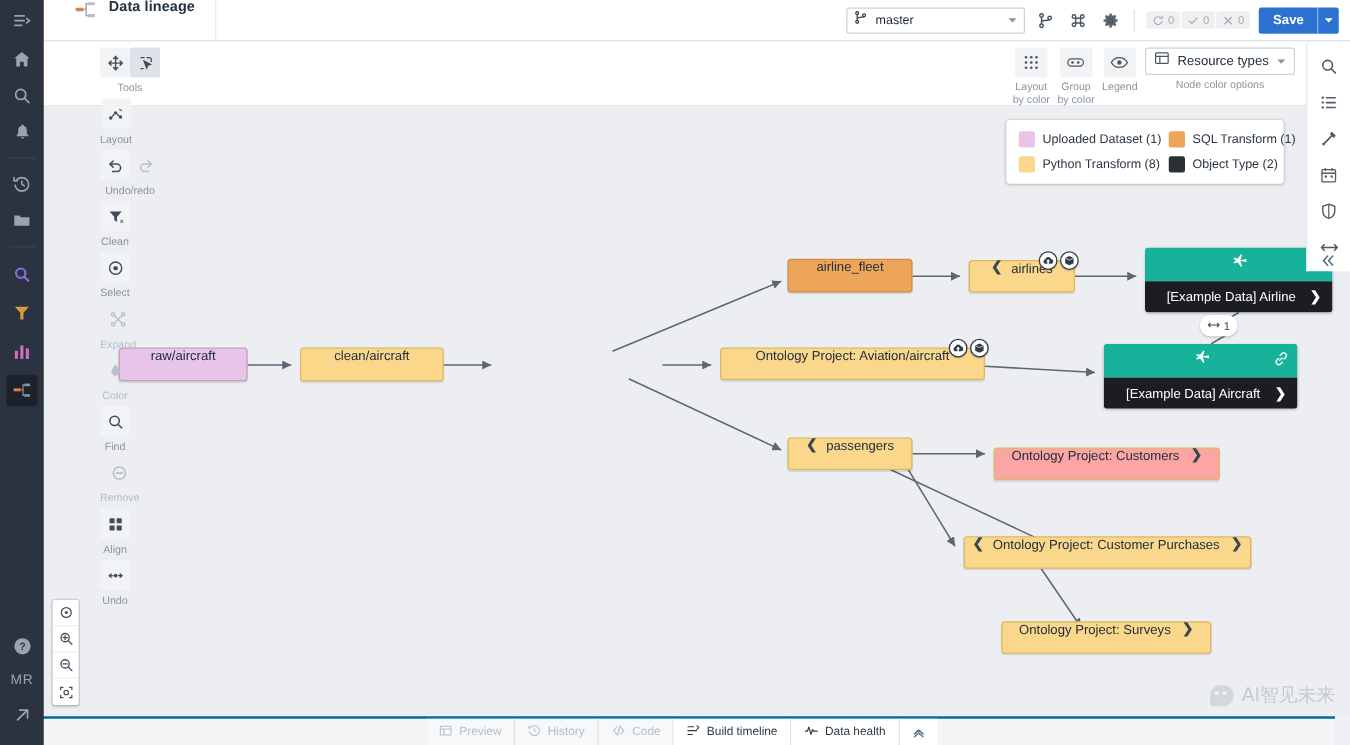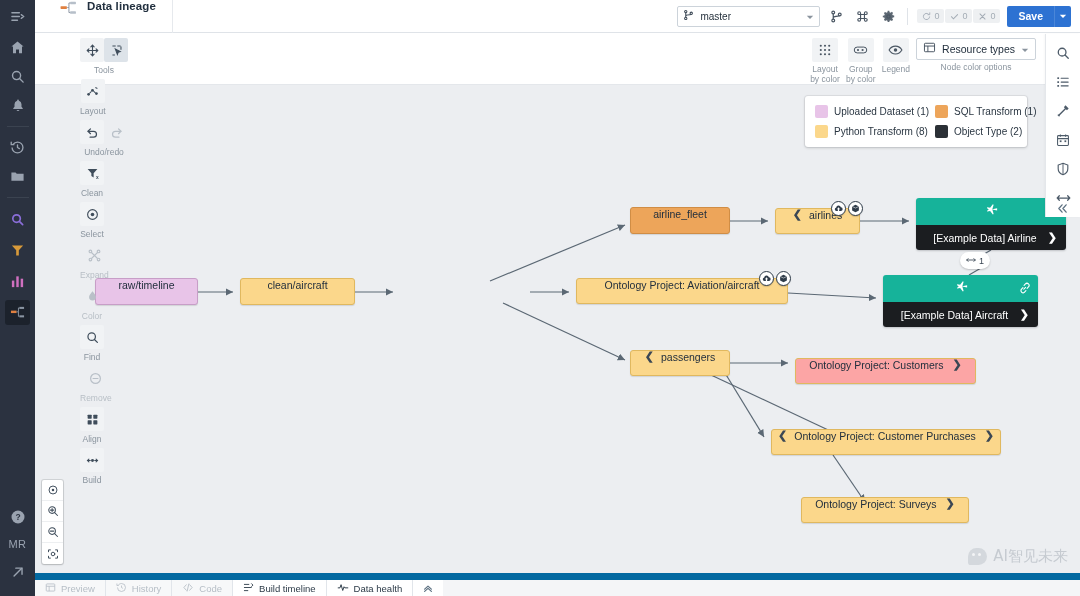--- a/index.html
+++ b/index.html
@@ -156,22 +156,22 @@
   .zoomctl {
     position:absolute; left:42px; top:480px; width:21px;
     background:#fff; border-radius:2px; box-shadow:0 0 0 1px rgba(16,22,26,.12), 0 1px 2px rgba(16,22,26,.15);
     z-index: 20;
   }
   .zbtn { width:21px; height:21px; display:flex; align-items:center; justify-content:center; color:#3f4d5b; cursor:pointer; border-bottom:1px solid #edeff1;}
   .zbtn:last-child { border-bottom:none; }
 
   
   .bottombar {
-    position:absolute; left:35px; bottom:0; width:1045px; height:23px;
-    background:#f4f5f7; border-top:7px solid #0369a1; display:flex; align-items:stretch; z-index: 30;
+    position:absolute; left:23px; bottom:0; width:1045px; height:23px;
+    background:#f4f5f7; border-top:2px solid #0369a1; display:flex; align-items:stretch; z-index: 30; justify-content: center;
   }
   .btab {
     display:flex; align-items:center; gap:5px; padding: 0 10px;
     border-right:1px solid #e1e5ea; font-size:9.5px; cursor:pointer; color:#2c3a47; background:#fff;
   }
   .btab.disabled { color:#b6bec6; background:#f7f8f9; }
   .btab-collapse { display:flex; align-items:center; justify-content:center; width:30px; color:#5c7080; cursor:pointer; background:#fff;}
 
   
   .watermark {
@@ -504,21 +504,21 @@
       <div class="tool-item">
         <div class="tool-btns">
           <div class="tbtn boxed">
             <svg width="13" height="13" viewBox="0 0 16 16" fill="none" stroke="#3f4d5b" stroke-width="1.3" stroke-linecap="round">
                 <circle cx="8" cy="8" r="1.8" fill="#3f4d5b" stroke="none"></circle>
                 <path d="M1.8 8h3.5M10.7 8h3.5"></path>
                 <path d="M3.6 6.3L1.8 8l1.8 1.7M12.4 6.3L14.2 8l-1.8 1.7"></path>
               </svg>
           </div>
         </div>
-        <div class="tool-label">Build</div>
+        <div class="tool-label">Undo</div>
       </div>
     </div>
 
     <div class="right-cluster">
       <div class="rc-item">
         <div class="tbtn boxed" style="width:26px;height:24px">
           <svg width="14" height="14" viewBox="0 0 16 16" fill="#4a5663">
               <circle cx="3.2" cy="3.2" r="1.2"></circle>
               <circle cx="8" cy="3.2" r="1.2"></circle>
               <circle cx="12.8" cy="3.2" r="1.2"></circle>
@@ -620,21 +620,21 @@
         <path d="M676,290 L806,351"></path>
         <path d="M798,370 L830,417"></path>
       </g>
       <g stroke="#5b6874" stroke-width="1.2" fill="none">
         <path d="M956,165 L944,172"></path>
         <path d="M946,183 L934,190"></path>
       </g>
     </svg>
 
     <div class="node pill" style="left:60px; top:193px; width:103px; height:27px; background:#e8c4e8; border:1px solid #c79ec7;">
-      <span class="nlabel">raw/timeline</span>
+      <span class="nlabel">raw/aircraft</span>
     </div>
 
     <div class="node pill" style="left:205px; top:193px; width:115px; height:27px; background:#fbd78b; border:1px solid #e0b85f;">
       <span class="nlabel">clean/aircraft</span>
     </div>
 
 
     <div class="node pill" style="left:595px; top:122px; width:100px; height:27px; background:#eda55a; border:1px solid #d08d45;">
       <span class="nlabel">airline_fleet</span>
     </div>

